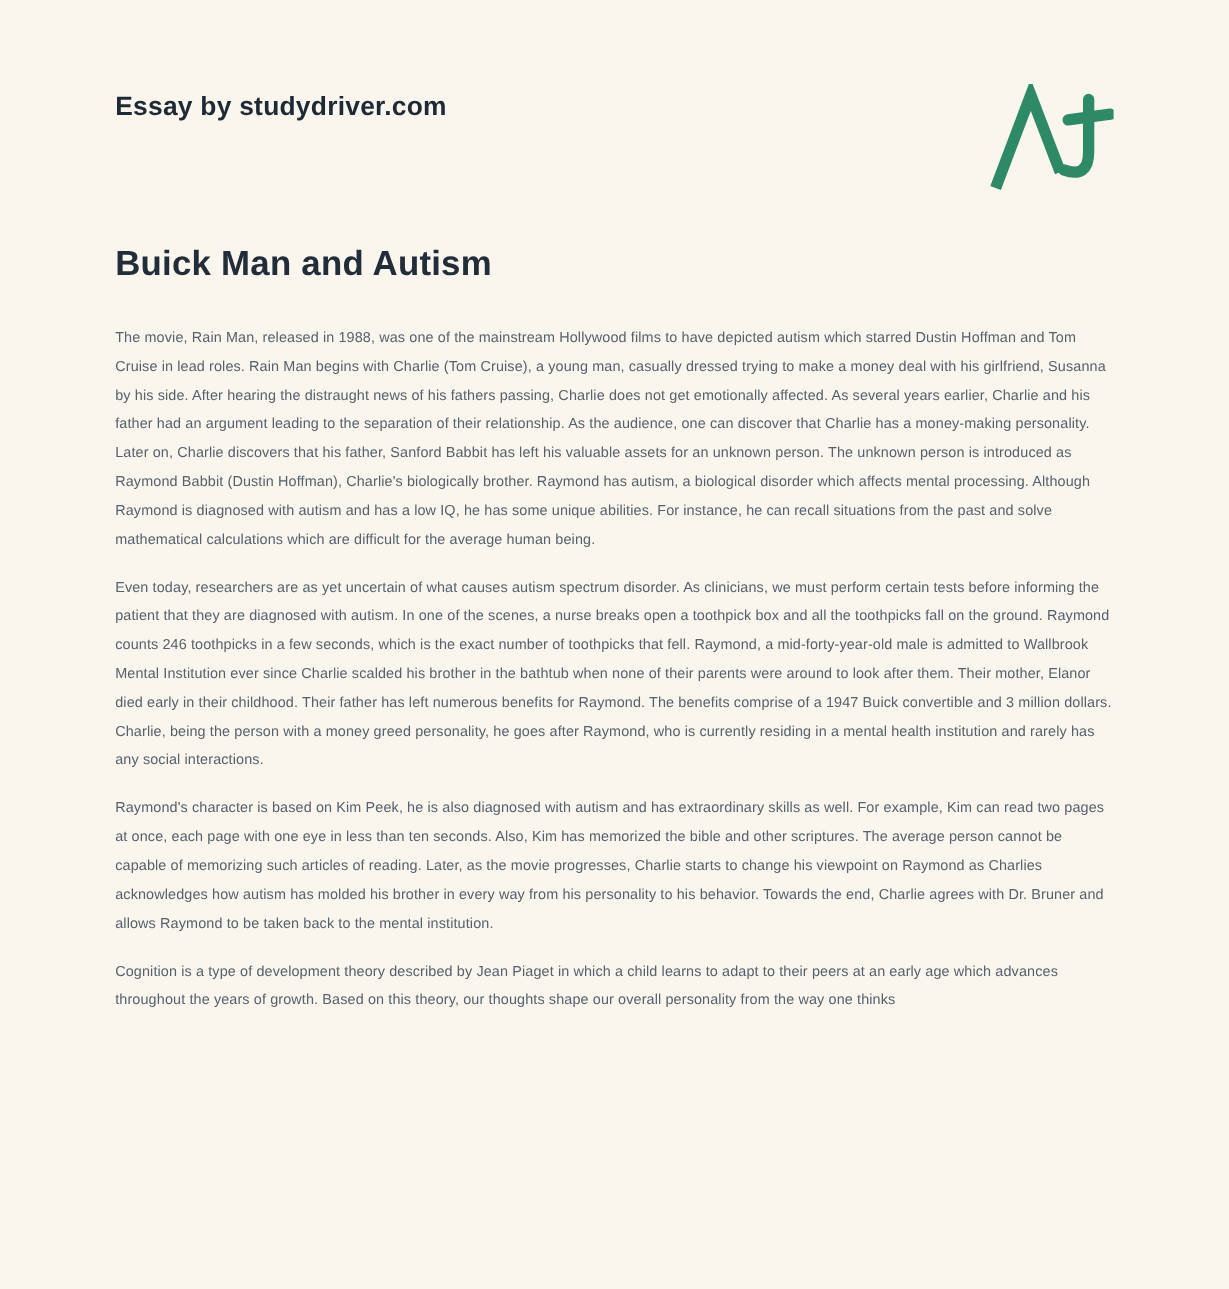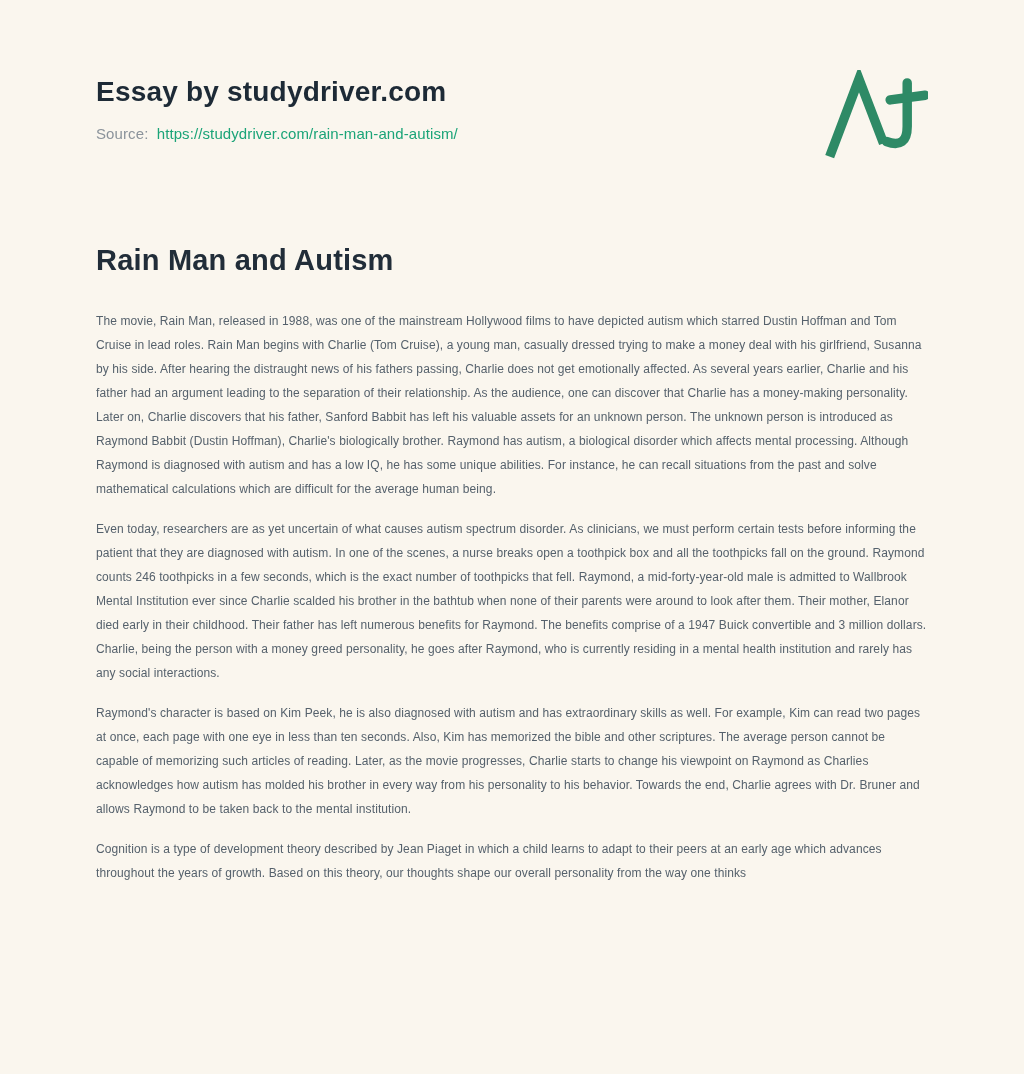--- a/index.html
+++ b/index.html
@@ -22,21 +22,21 @@
     padding: 76px 96px 0 96px;
     position: relative;
   }
 
   .doc-header {
     position: relative;
     width: 100%;
   }
 
   .byline {
-    font-size: 28px;
+    font-size: 22px;
     font-weight: 700;
     color: #1d2a36;
     letter-spacing: 0.2px;
   }
 
   .source-line {
     margin-top: 17px;
     font-size: 15px;
     color: #8b939b;
     letter-spacing: 0.1px;
@@ -84,40 +84,36 @@
   }
 </style>
 </head>
 <body>
 
 <div class="page">
 
   <header class="doc-header">
     <div class="header-left">
       <h2 class="byline">Essay by studydriver.com</h2>
-      <p class="source-line">
-        <span>Source:</span>
-        <a href="#">https://studydriver.com/rain-man-and-autism/</a>
-      </p>
     </div>
 
     <div class="logo">
       <svg viewBox="0 0 110 94" xmlns="http://www.w3.org/2000/svg" fill="none" stroke="#2e8a66" stroke-width="10">
 
         <path d="M6 90 L37 8 L63 76" stroke-linecap="butt" stroke-linejoin="miter"></path>
 
         <path d="M88 12 L88 58 Q88 82 66 74" stroke-linecap="round"></path>
 
         <path d="M70 30 L107 25" stroke-linecap="round"></path>
       </svg>
     </div>
   </header>
 
   <main>
-    <h1 class="essay-title">Rain Man and Autism</h1>
+    <h1 class="essay-title">Buick Man and Autism</h1>
 
     <div class="essay-body">
       <p class="para">The movie, Rain Man, released in 1988, was one of the mainstream Hollywood films to have depicted autism which starred Dustin Hoffman and Tom Cruise in lead roles. Rain Man begins with Charlie (Tom Cruise), a young man, casually dressed trying to make a money deal with his girlfriend, Susanna by his side. After hearing the distraught news of his fathers passing, Charlie does not get emotionally affected. As several years earlier, Charlie and his father had an argument leading to the separation of their relationship. As the audience, one can discover that Charlie has a money-making personality. Later on, Charlie discovers that his father, Sanford Babbit has left his valuable assets for an unknown person. The unknown person is introduced as Raymond Babbit (Dustin Hoffman), Charlie's biologically brother. Raymond has autism, a biological disorder which affects mental processing. Although Raymond is diagnosed with autism and has a low IQ, he has some unique abilities. For instance, he can recall situations from the past and solve mathematical calculations which are difficult for the average human being.</p>
       <p class="para">Even today, researchers are as yet uncertain of what causes autism spectrum disorder. As clinicians, we must perform certain tests before informing the patient that they are diagnosed with autism. In one of the scenes, a nurse breaks open a toothpick box and all the toothpicks fall on the ground. Raymond counts 246 toothpicks in a few seconds, which is the exact number of toothpicks that fell. Raymond, a mid-forty-year-old male is admitted to Wallbrook Mental Institution ever since Charlie scalded his brother in the bathtub when none of their parents were around to look after them. Their mother, Elanor died early in their childhood. Their father has left numerous benefits for Raymond. The benefits comprise of a 1947 Buick convertible and 3 million dollars. Charlie, being the person with a money greed personality, he goes after Raymond, who is currently residing in a mental health institution and rarely has any social interactions.</p>
       <p class="para">Raymond's character is based on Kim Peek, he is also diagnosed with autism and has extraordinary skills as well. For example, Kim can read two pages at once, each page with one eye in less than ten seconds. Also, Kim has memorized the bible and other scriptures. The average person cannot be capable of memorizing such articles of reading. Later, as the movie progresses, Charlie starts to change his viewpoint on Raymond as Charlies acknowledges how autism has molded his brother in every way from his personality to his behavior. Towards the end, Charlie agrees with Dr. Bruner and allows Raymond to be taken back to the mental institution.</p>
       <p class="para">Cognition is a type of development theory described by Jean Piaget in which a child learns to adapt to their peers at an early age which advances throughout the years of growth. Based on this theory, our thoughts shape our overall personality from the way one thinks</p>
     </div>
   </main>
 
 </div>

